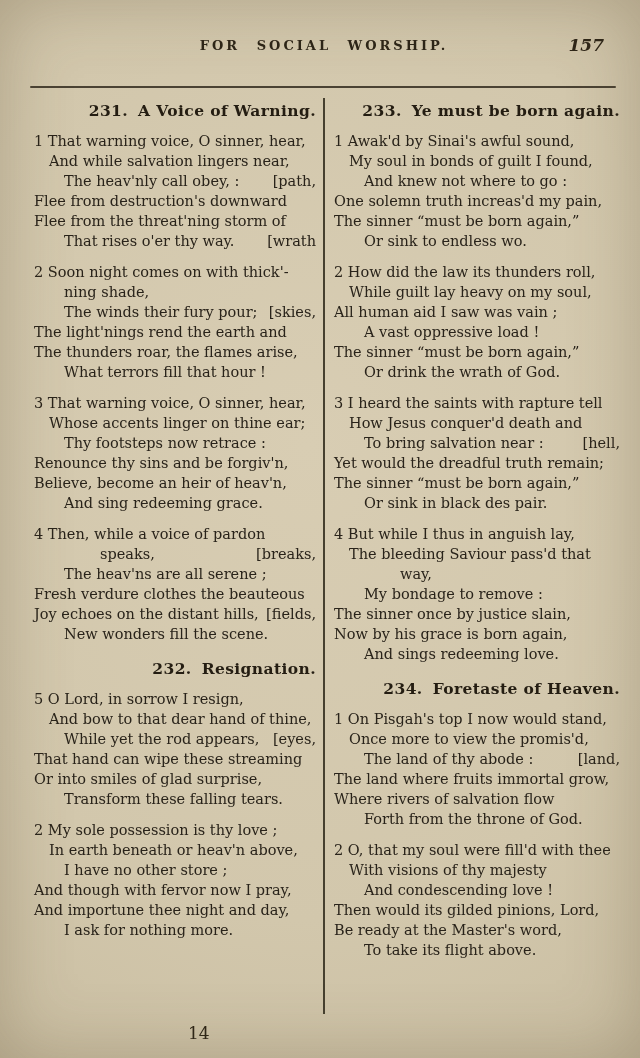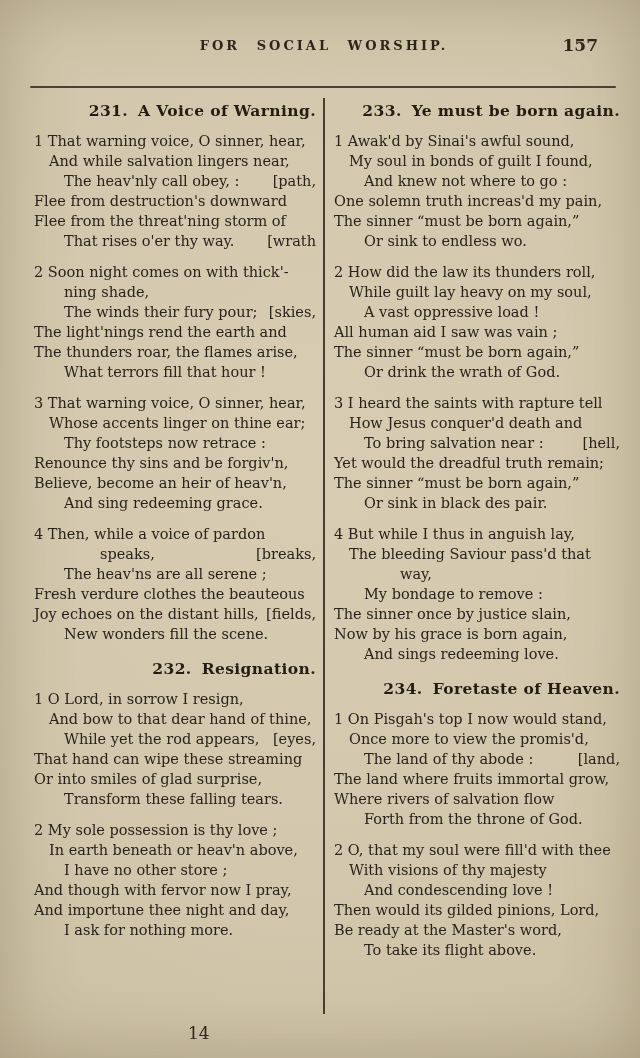--- a/index.html
+++ b/index.html
@@ -20,22 +20,22 @@
     content: ""; position: absolute; inset: 0; pointer-events: none;
     box-shadow: inset 0 0 70px rgba(92, 76, 50, 0.30);
   }
   .header { position: absolute; top: 38px; left: 34px; right: 26px; height: 24px; }
   .htitle {
     position: absolute; left: 50%; transform: translateX(-50%);
     font-weight: 700; font-size: 13px; letter-spacing: 3px; word-spacing: 9px;
     color: #2d2517; white-space: nowrap;
   }
   .pagenum {
-    position: absolute; right: 16px; top: -3px;
-    font-size: 17px; font-weight: 600; color: #2d2517;
+    position: absolute; right: 10px; top: -3px;
+    font-size: 17px; font-style: italic; font-weight: 600; color: #2d2517;
   }
   .hrule {
     position: absolute; top: 86px; left: 30px; right: 24px; height: 2px;
     background: #4a4233; border-radius: 1px;
   }
   .cols {
     position: absolute; top: 98px; left: 34px; right: 20px; bottom: 42px;
     display: flex;
   }
   .col { flex: 0 0 282px; min-width: 0; }
@@ -109,21 +109,21 @@
             <div class="line ind3"><span class="ltext">speaks,</span><span class="catch">[breaks,</span></div>
             <div class="line ind2"><span class="ltext">The heav'ns are all serene ;</span></div>
             <div class="line ind0"><span class="ltext">Fresh verdure clothes the beauteous</span></div>
             <div class="line ind0"><span class="ltext">Joy echoes on the distant hills,</span><span class="catch">[fields,</span></div>
             <div class="line ind2"><span class="ltext">New wonders fill the scene.</span></div>
           </div>
         </section>
         <section class="hymn">
           <div class="hymn-title"><span class="hymn-num">232.</span><span class="hymn-name">Resignation.</span></div>
           <div class="verse">
-            <div class="line ind0"><span class="ltext">1 O Lord, in sorrow I resign,</span></div>
+            <div class="line ind0"><span class="ltext">5 O Lord, in sorrow I resign,</span></div>
             <div class="line ind1"><span class="ltext">And bow to that dear hand of thine,</span></div>
             <div class="line ind2"><span class="ltext">While yet the rod appears,</span><span class="catch">[eyes,</span></div>
             <div class="line ind0"><span class="ltext">That hand can wipe these streaming</span></div>
             <div class="line ind0"><span class="ltext">Or into smiles of glad surprise,</span></div>
             <div class="line ind2"><span class="ltext">Transform these falling tears.</span></div>
           </div>
           <div class="verse">
             <div class="line ind0"><span class="ltext">2 My sole possession is thy love ;</span></div>
             <div class="line ind1"><span class="ltext">In earth beneath or heav'n above,</span></div>
             <div class="line ind2"><span class="ltext">I have no other store ;</span></div>
@@ -141,22 +141,22 @@
             <div class="line ind0"><span class="ltext">1 Awak'd by Sinai's awful sound,</span></div>
             <div class="line ind1"><span class="ltext">My soul in bonds of guilt I found,</span></div>
             <div class="line ind2"><span class="ltext">And knew not where to go :</span></div>
             <div class="line ind0"><span class="ltext">One solemn truth increas'd my pain,</span></div>
             <div class="line ind0"><span class="ltext">The sinner “must be born again,”</span></div>
             <div class="line ind2"><span class="ltext">Or sink to endless wo.</span></div>
           </div>
           <div class="verse">
             <div class="line ind0"><span class="ltext">2 How did the law its thunders roll,</span></div>
             <div class="line ind1"><span class="ltext">While guilt lay heavy on my soul,</span></div>
+            <div class="line ind0"><span class="ltext">All human aid I saw was vain ;</span></div>
             <div class="line ind2"><span class="ltext">A vast oppressive load !</span></div>
-            <div class="line ind0"><span class="ltext">All human aid I saw was vain ;</span></div>
             <div class="line ind0"><span class="ltext">The sinner “must be born again,”</span></div>
             <div class="line ind2"><span class="ltext">Or drink the wrath of God.</span></div>
           </div>
           <div class="verse">
             <div class="line ind0"><span class="ltext">3 I heard the saints with rapture tell</span></div>
             <div class="line ind1"><span class="ltext">How Jesus conquer'd death and</span></div>
             <div class="line ind2"><span class="ltext">To bring salvation near :</span><span class="catch">[hell,</span></div>
             <div class="line ind0"><span class="ltext">Yet would the dreadful truth remain;</span></div>
             <div class="line ind0"><span class="ltext">The sinner “must be born again,”</span></div>
             <div class="line ind2"><span class="ltext">Or sink in black des pair.</span></div>

